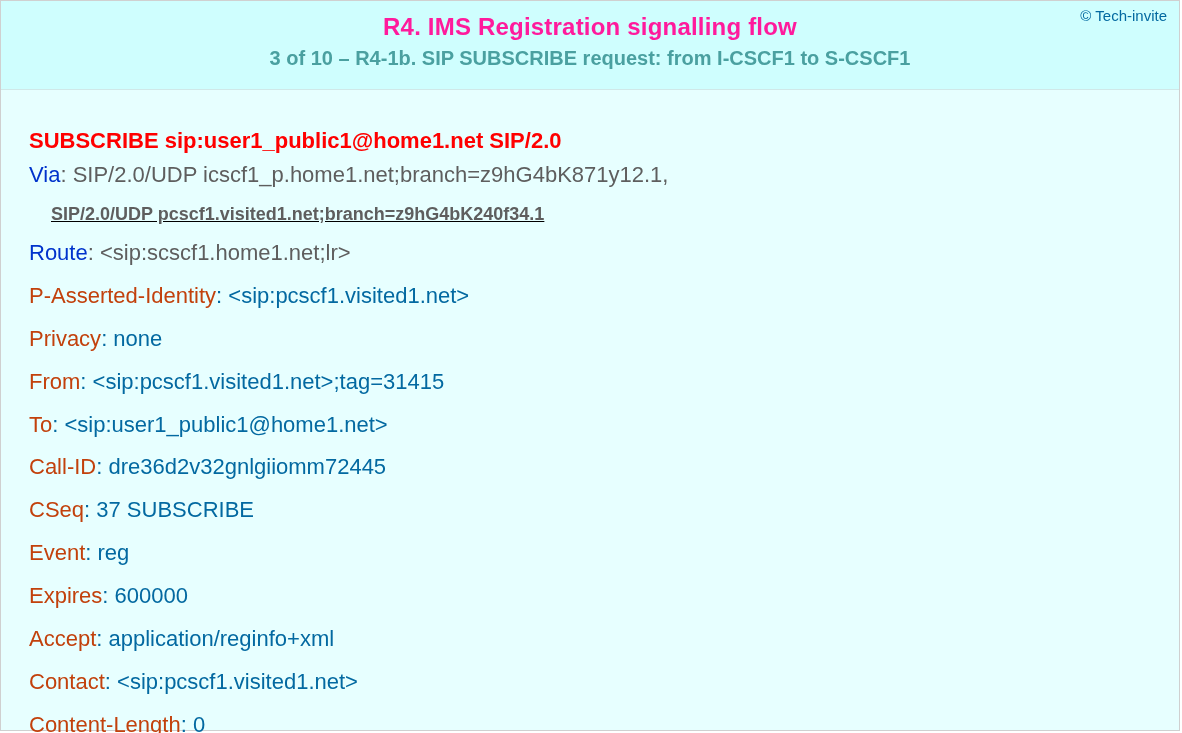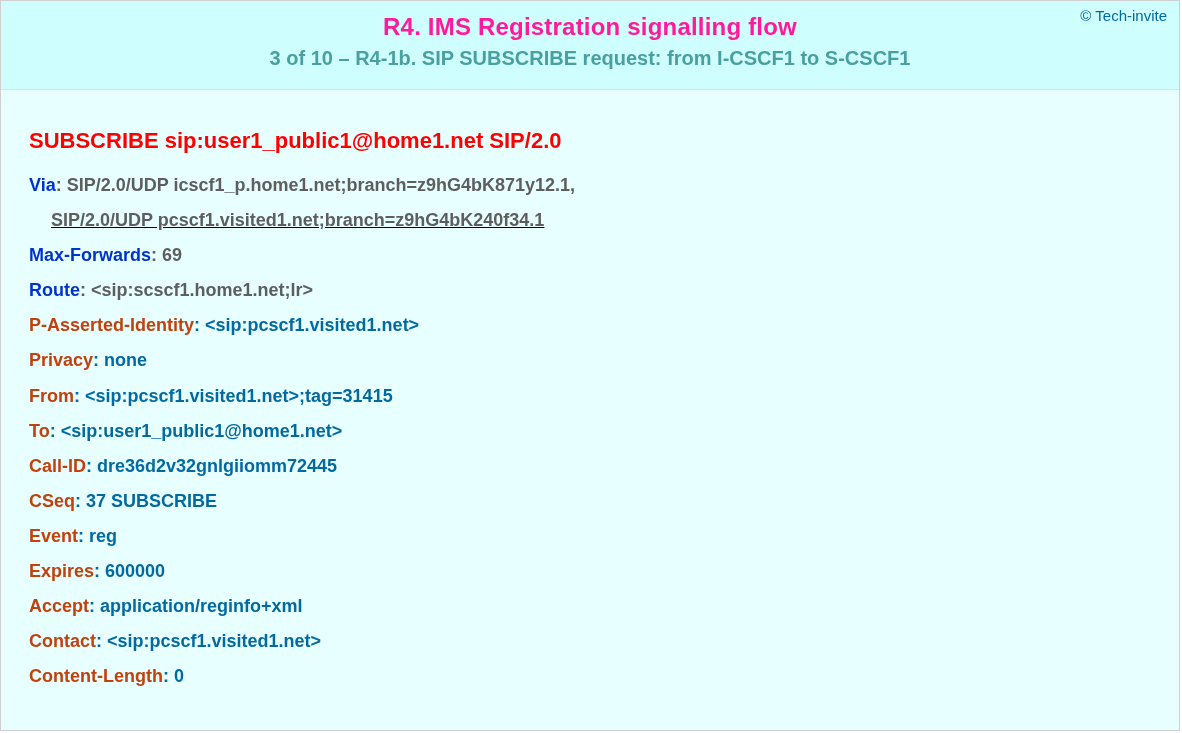--- a/index.html
+++ b/index.html
@@ -46,26 +46,26 @@
     margin: 6px 0 5px 0;
     font-family: Verdana, Arial, sans-serif;
   }
   .body {
     padding: 38px 28px 20px 28px;
   }
   .request-line {
     color: #ff0000;
     font-size: 22px;
     font-weight: bold;
-    margin-bottom: 14px;
+    margin-bottom: 0;
   }
   .hdr-row {
-    font-size: 18px;
+    font-size: 22px;
     line-height: 1.95;
-    font-weight: bold;
+    font-weight: normal;
   }
   .cont-row {
     font-size: 18px;
     line-height: 1.95;
     font-weight: bold;
     padding-left: 22px;
     text-decoration: underline;
   }
   .k-strong { color: #0033cc; }
   .v-strong { color: #5e5e5e; }
@@ -88,23 +88,20 @@
 
     <div class="request-line">SUBSCRIBE sip:user1_public1@home1.net SIP/2.0</div>
 
     <div class="hdr-row">
       <span class="k-strong">Via</span><span class="v-strong">: SIP/2.0/UDP icscf1_p.home1.net;branch=z9hG4bK871y12.1,</span>
     </div>
     <div class="cont-row">
       <span class="v-strong">SIP/2.0/UDP pcscf1.visited1.net;branch=z9hG4bK240f34.1</span>
     </div>
 
-    <div class="hdr-row">
-      <span class="k-strong">Max-Forwards</span><span class="v-strong">: 69</span>
-    </div>
 
     <div class="hdr-row">
       <span class="k-strong">Route</span><span class="v-strong">: &lt;sip:scscf1.home1.net;lr&gt;</span>
     </div>
 
     <div class="hdr-row">
       <span class="k-dim">P-Asserted-Identity</span><span class="v-dim">: &lt;sip:pcscf1.visited1.net&gt;</span>
     </div>
 
     <div class="hdr-row">

